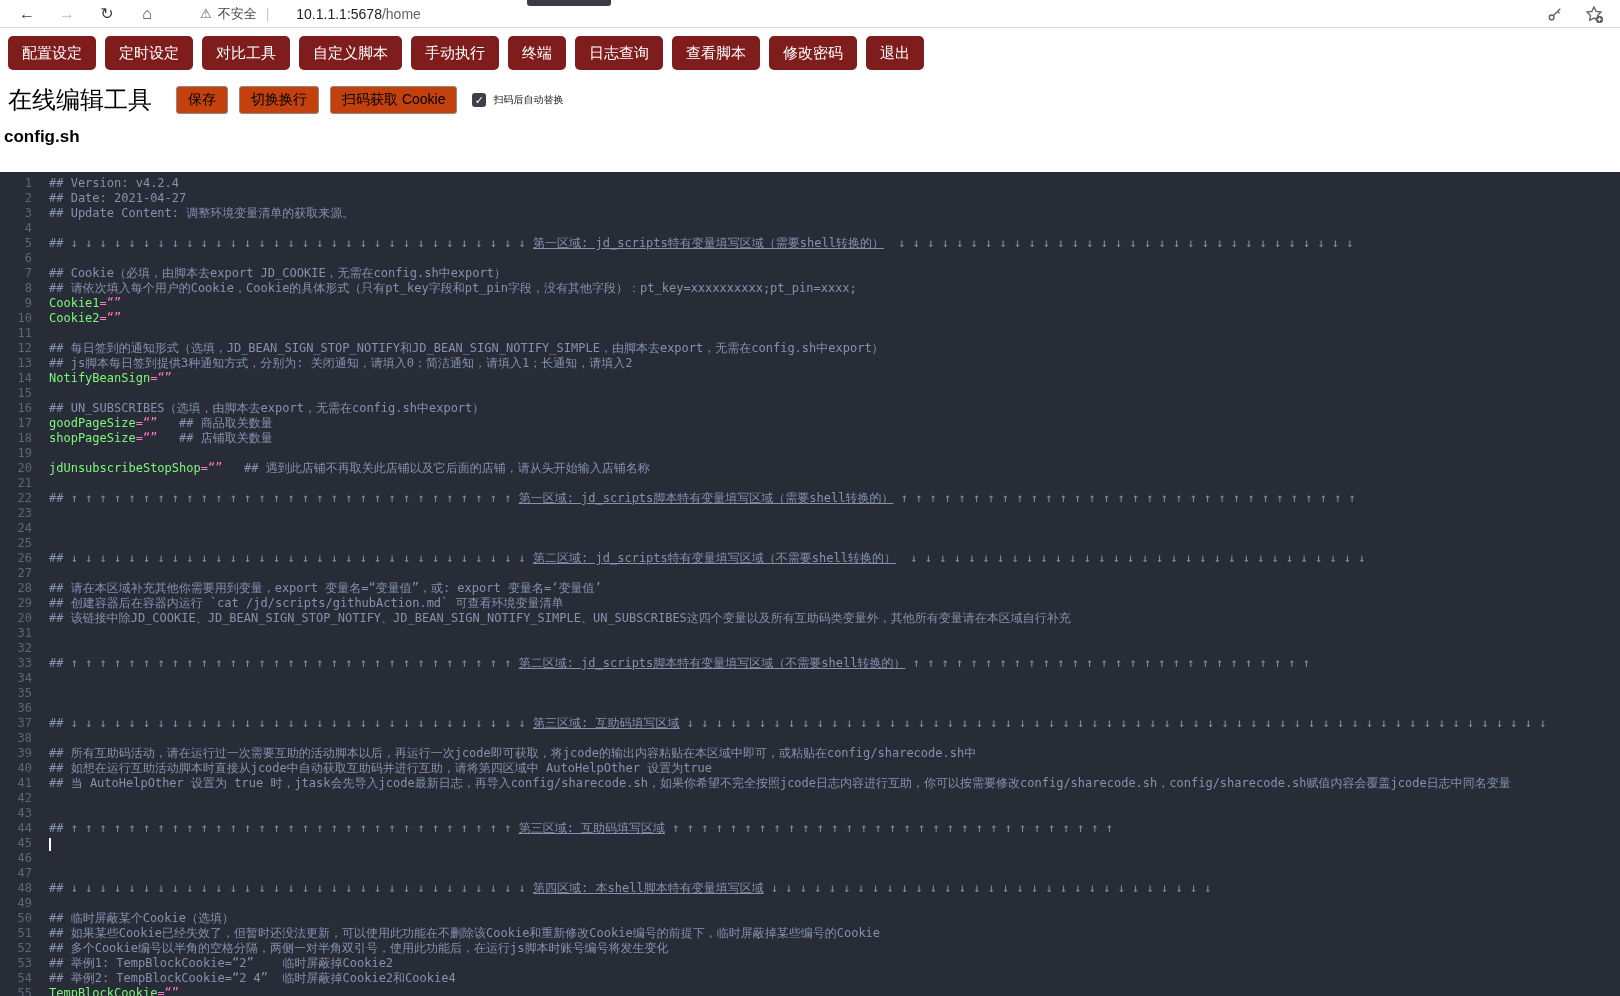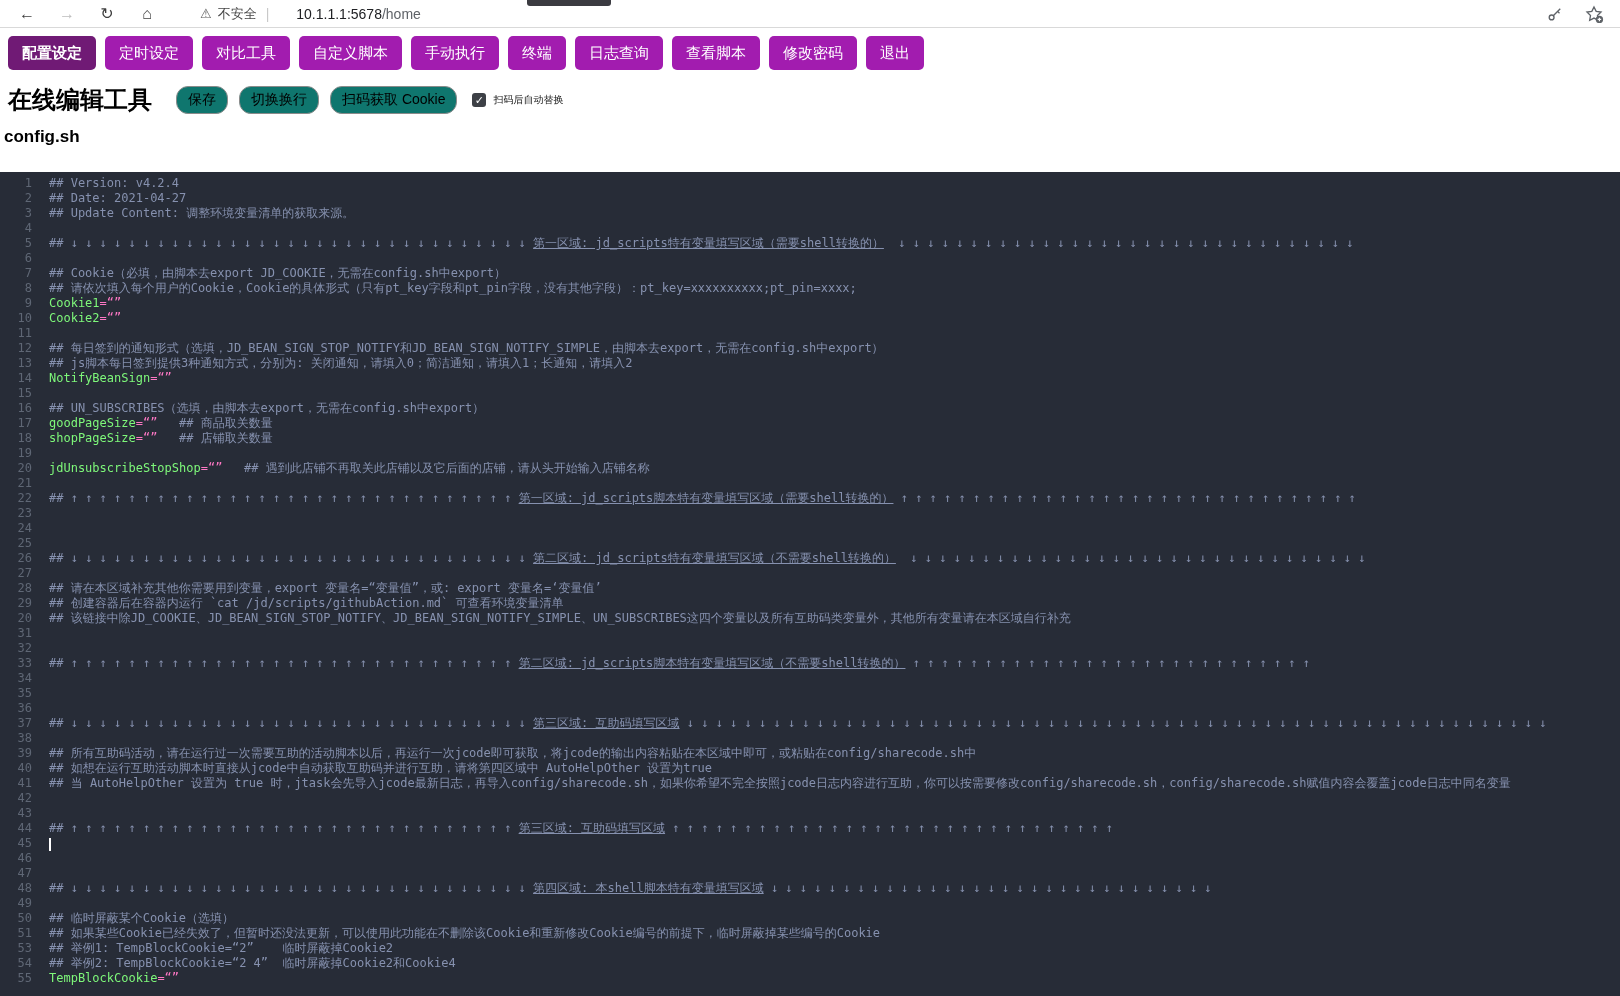--- a/index.html
+++ b/index.html
@@ -16,27 +16,27 @@
   .sec-chip{display:flex;align-items:center;margin-left:26px;font-size:13px;color:#474747;}
   .warn{font-size:13px;color:#5a5a5a;margin-right:6px;}
   .divider{color:#c9c9c9;margin:0 9px;font-size:14px;}
   .url{font-size:14px;margin-left:18px;}
   .url .host{color:#202124;}
   .url .path{color:#5f6368;}
   .chrome-right{position:absolute;top:0;right:16px;height:27px;display:flex;align-items:center;gap:20px;}
   .chrome-right svg{display:block;cursor:pointer;}
   
   .navbar{position:absolute;top:36px;left:8px;display:flex;gap:9px;}
-  .nav-btn{height:34px;padding:0 14px;background:#a21caf;color:#fff;font-size:15px;border:none;
+  .nav-btn{height:34px;padding:0 14px;background:#7f1d1d;color:#fff;font-size:15px;border:none;
            border-radius:5px;font-family:inherit;cursor:pointer;}
-  .nav-btn.active{background:#701a75;font-weight:bold;}
+  .nav-btn.active{background:#7f1d1d;}
   
   .toolbar{position:absolute;top:84px;left:8px;display:flex;align-items:center;}
-  .page-title{font-size:24px;font-weight:bold;color:#000;margin:0 24px 0 0;white-space:nowrap;}
-  .btn{font-size:14px;padding:4px 11px;background:#0f766e;border:1px solid #8b8b8b;border-radius:12px;
+  .page-title{font-size:24px;font-weight:normal;color:#000;margin:0 24px 0 0;white-space:nowrap;}
+  .btn{font-size:14px;padding:4px 11px;background:#c2410c;border:1px solid #8b8b8b;border-radius:3px;
        margin-right:11px;font-family:inherit;color:#000;cursor:pointer;white-space:nowrap;}
   .checkbox{width:14px;height:14px;background:#3d4046;border-radius:3px;display:flex;align-items:center;
        justify-content:center;color:#fff;font-size:11px;margin:0 7px 0 4px;cursor:pointer;}
   .checkbox.checked::after{content:"✓";}
   .cb-label{font-size:10px;color:#1a1a1a;white-space:nowrap;}
   
   .filename{position:absolute;top:127px;left:4px;font-size:17px;font-weight:bold;color:#000;}
   
   .editor{position:absolute;top:172px;left:0;width:1620px;height:824px;background:#272c37;
           overflow:hidden;padding-top:4px;box-sizing:border-box;cursor:text;
@@ -307,20 +307,24 @@
       </div>
       <div class="line">
         <span class="ln">50</span>
         <span class="code"><span>## 临时屏蔽某个Cookie（选填）</span></span>
       </div>
       <div class="line">
         <span class="ln">51</span>
         <span class="code"><span>## 如果某些Cookie已经失效了，但暂时还没法更新，可以使用此功能在不删除该Cookie和重新修改Cookie编号的前提下，临时屏蔽掉某些编号的Cookie</span></span>
       </div>
       <div class="line">
+        <span class="ln">52</span>
+        <span class="code"><span>## 多个Cookie编号以半角的空格分隔，两侧一对半角双引号，使用此功能后，在运行js脚本时账号编号将发生变化</span></span>
+      </div>
+      <div class="line">
         <span class="ln">53</span>
         <span class="code"><span>## 举例1: TempBlockCookie=“2”    临时屏蔽掉Cookie2</span></span>
       </div>
       <div class="line">
         <span class="ln">54</span>
         <span class="code"><span>## 举例2: TempBlockCookie=“2 4”  临时屏蔽掉Cookie2和Cookie4</span></span>
       </div>
       <div class="line">
         <span class="ln">55</span>
         <span class="code"><span class="g">TempBlockCookie</span><span class="p">=“”</span></span>

